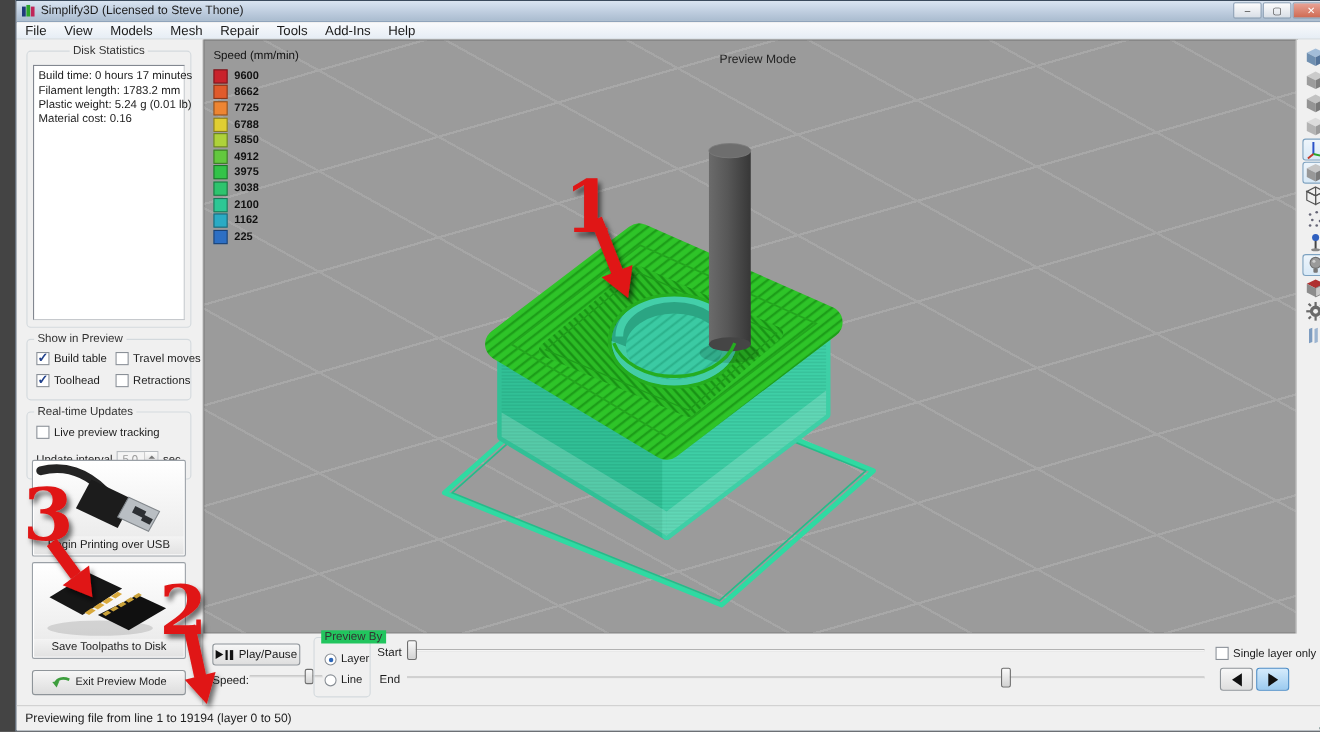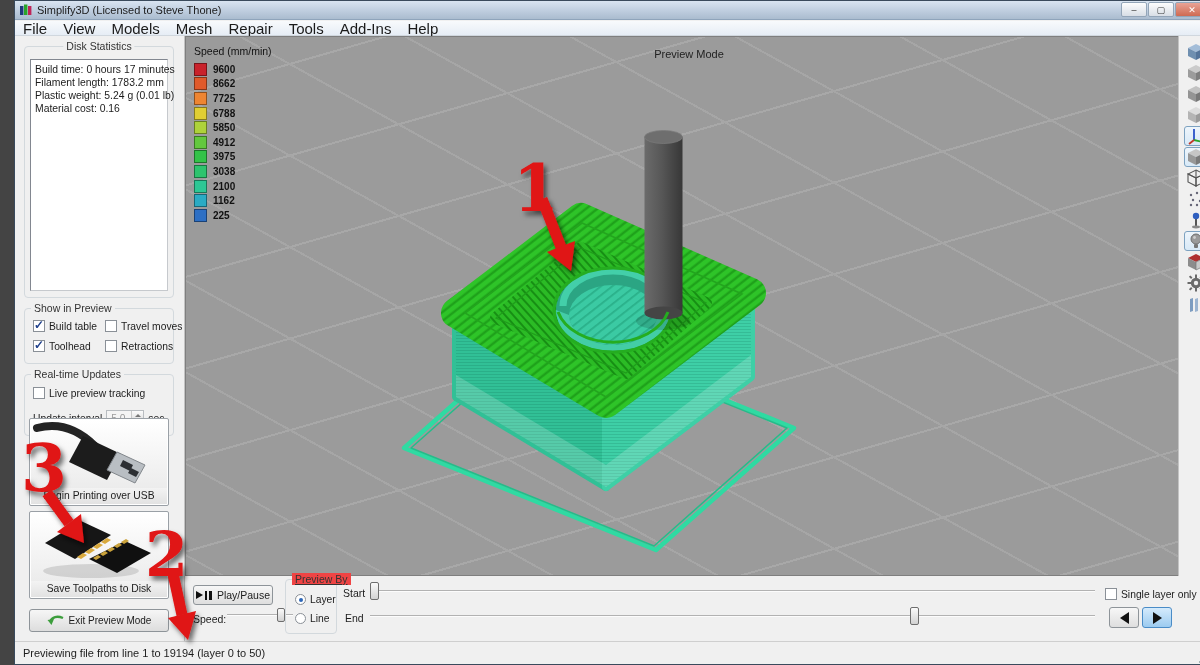--- a/index.html
+++ b/index.html
@@ -14,21 +14,21 @@
   .title-text { font-size:11px; color:#1b1b1b; }
   .win-controls { position:absolute; right:4px; top:1px; display:flex; }
   .win-btn { width:26px; height:15px; font-size:9px; line-height:14px; text-align:center; color:#333;
     background:linear-gradient(#fdfdfd,#d8dee6); border:1px solid #93a5b8; border-radius:2px; margin-left:1px; cursor:pointer;}
   .win-btn.close { background:linear-gradient(#e8a396,#cf6a52); color:#fff; width:34px; }
 
   
   .menubar { position:absolute; left:0; top:20px; width:100%; height:15px;
     background:linear-gradient(#f8fafc,#e6edf5); border-bottom:1px solid #d0d7de;
     display:flex; align-items:center; }
-  .menu-item { font-size:15px; color:#1b1b1b; padding:0 8px; cursor:default; }
+  .menu-item { font-size:12px; color:#1b1b1b; padding:0 8px; cursor:default; }
 
   
   .left-panel { position:absolute; left:0; top:35px; width:170px; height:605px; background:#f0f0f0; border-right:1px solid #c3c3c3; }
   .groupbox { position:absolute; border:1px solid #d3d9dd; border-radius:4px; }
   .groupbox-title { position:absolute; top:-7px; left:6px; background:#f0f0f0; padding:0 3px; font-size:10.5px; color:#333; white-space:nowrap; }
   .groupbox-title.centered { left:50%; transform:translateX(-50%); }
   .stats-box { position:absolute; left:5px; right:5px; top:12px; bottom:6px; background:#fff;
     border:1px solid; border-color:#828790 #c6c9cd #c6c9cd #828790; padding:3px 4px; }
   .stats-line { font-size:10.4px; color:#1c1c1c; line-height:13px; white-space:nowrap; }
 
@@ -84,21 +84,21 @@
   .small-label { position:absolute; font-size:10.5px; color:#1c1c1c; white-space:nowrap;}
 
   .slider { position:absolute; height:18px; cursor:pointer;}
   .slider-track { position:absolute; left:0; right:0; top:8px; height:2px; background:#b2b2b2; border-bottom:1px solid #fcfcfc; }
   .slider-thumb { position:absolute; top:0px; width:9px; height:18px; background:linear-gradient(#fafafa,#d2d2d2); border:1px solid #6e6e6e; border-radius:2px; margin-left:-4px;}
   .slider.small { height:14px; }
   .slider.small .slider-track { top:6px; }
   .slider.small .slider-thumb { height:14px; width:8px; }
 
   .previewby { left:100px; top:3px; width:52px; height:55px; }
-  .previewby .groupbox-title { background:#ef4444;text-decoration:underline; }
+  .previewby .groupbox-title { background:#22c55e; }
 
   .arrow-btn { position:absolute; top:31px; width:30px; height:21px; display:flex; align-items:center; justify-content:center; }
   .arrow-btn.active { background:linear-gradient(#d5ebfc,#9ccbf0); border-color:#4a8cc7; }
   .tri-left { width:0;height:0;border-right:9px solid #111;border-top:6px solid transparent;border-bottom:6px solid transparent;}
   .tri-right { width:0;height:0;border-left:9px solid #111;border-top:6px solid transparent;border-bottom:6px solid transparent;}
 
   
   .status-bar { position:absolute; left:0; top:640px; width:100%; height:25px; background:#f0f0f0; border-top:1px solid #cfcfcf; }
   .status-text { position:absolute; left:8px; top:5px; font-size:11px; color:#1c1c1c; }
   .resize-grip { position:absolute; right:2px; bottom:2px; width:13px; height:13px;

